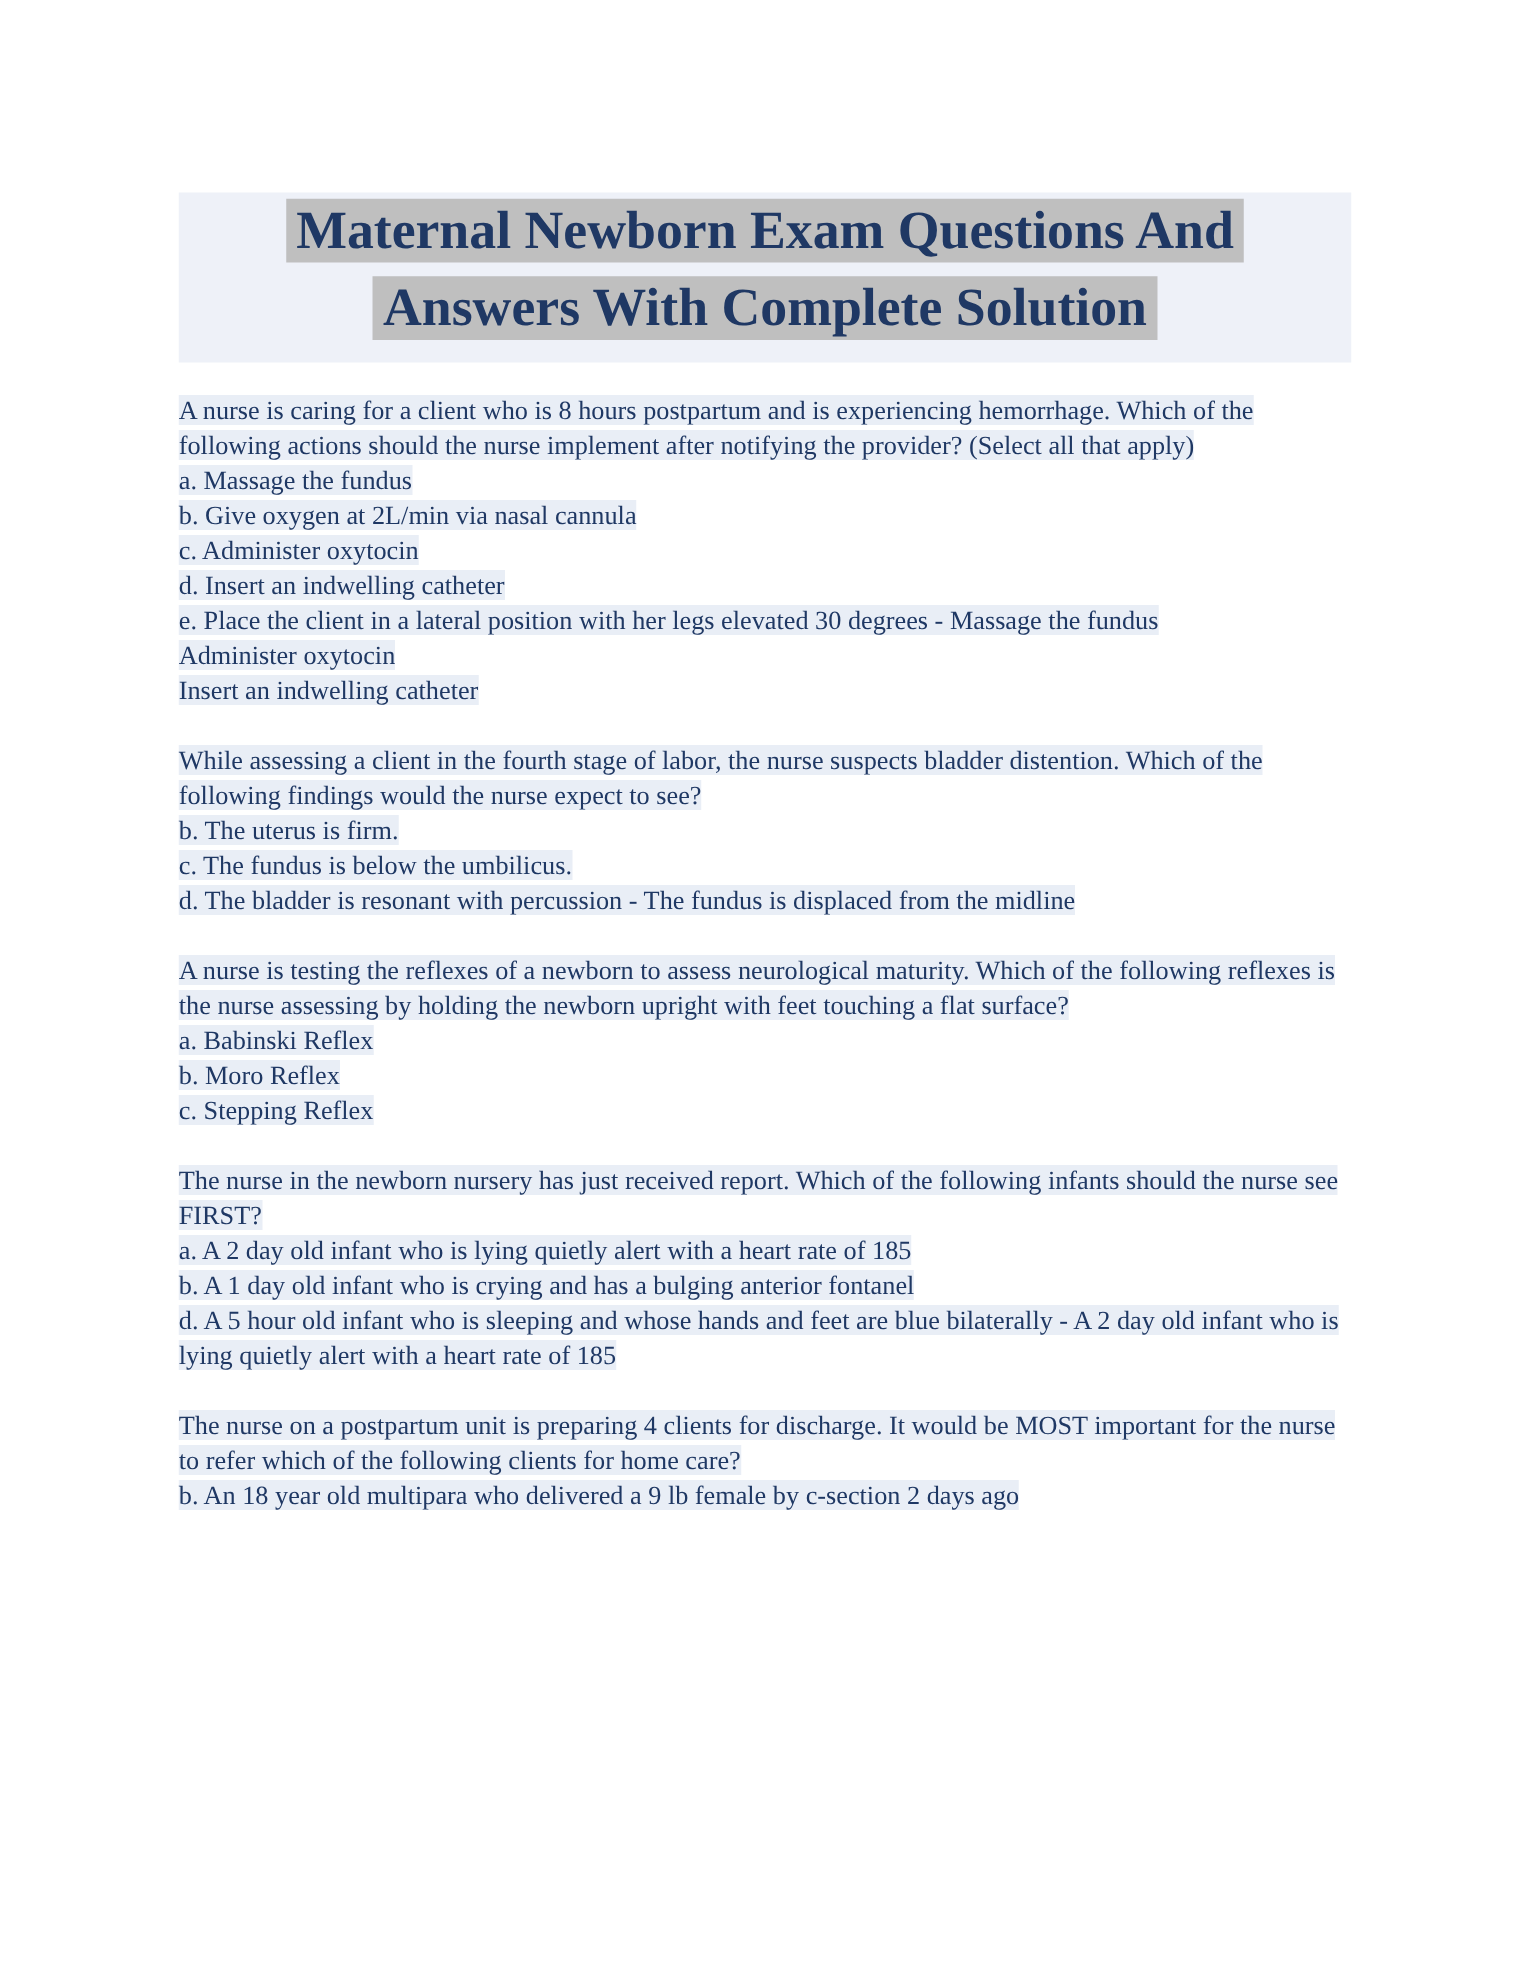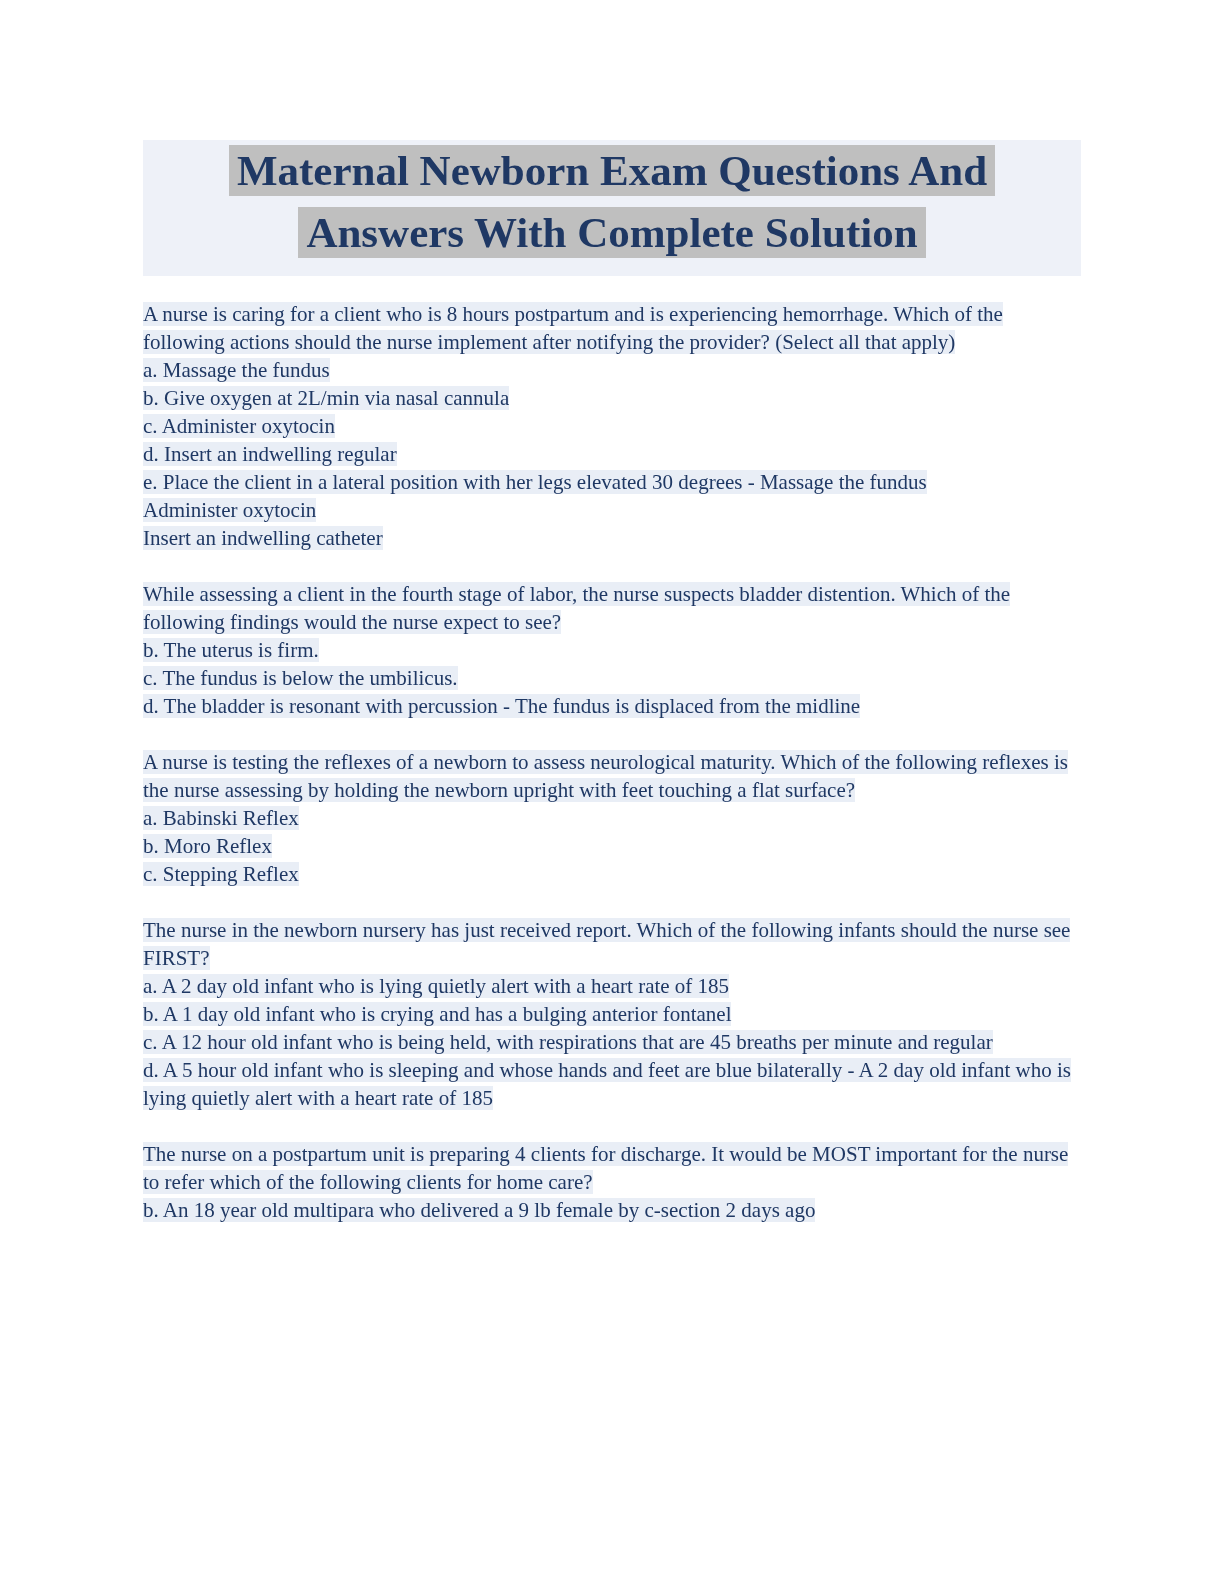--- a/index.html
+++ b/index.html
@@ -19,20 +19,21 @@
     position: absolute;
     left: 143px;
     top: 140px;
     width: 938px;
   }
   .title-band {
     background: var(--title-band, #eef1f8);
     text-align: center;
     padding: 4px 0 8px 0;
     margin-bottom: 24px;
+    margin-top: 14px;
   }
   .title-line-wrap {
     line-height: 53px;
   }
   .title-line {
     display: inline;
     background: var(--title-highlight, #bfbfbf);
     color: var(--text-color, #1f3864);
     font-weight: bold;
     font-size: 43px;
@@ -62,42 +63,41 @@
     <div class="title-band">
         <div class="title-line-wrap"><span class="title-line">Maternal Newborn Exam Questions And</span></div>
         <div class="title-line-wrap"><span class="title-line">Answers With Complete Solution</span></div>
       </div>
     <div>
         <div class="question">
           <div class="line"><span>A nurse is caring for a client who is 8 hours postpartum and is experiencing hemorrhage. Which of the following actions should the nurse implement after notifying the provider? (Select all that apply)</span></div>
           <div class="line"><span>a. Massage the fundus</span></div>
           <div class="line"><span>b. Give oxygen at 2L/min via nasal cannula</span></div>
           <div class="line"><span>c. Administer oxytocin</span></div>
-          <div class="line"><span>d. Insert an indwelling regular</span></div>
+          <div class="line"><span>d. Insert an indwelling catheter</span></div>
           <div class="line"><span>e. Place the client in a lateral position with her legs elevated 30 degrees - Massage the fundus</span></div>
           <div class="line"><span>Administer oxytocin</span></div>
           <div class="line"><span>Insert an indwelling catheter</span></div>
         </div>
         <div class="question">
           <div class="line"><span>While assessing a client in the fourth stage of labor, the nurse suspects bladder distention. Which of the following findings would the nurse expect to see?</span></div>
           <div class="line"><span>b. The uterus is firm.</span></div>
           <div class="line"><span>c. The fundus is below the umbilicus.</span></div>
           <div class="line"><span>d. The bladder is resonant with percussion - The fundus is displaced from the midline</span></div>
         </div>
         <div class="question">
           <div class="line"><span>A nurse is testing the reflexes of a newborn to assess neurological maturity. Which of the following reflexes is the nurse assessing by holding the newborn upright with feet touching a flat surface?</span></div>
           <div class="line"><span>a. Babinski Reflex</span></div>
           <div class="line"><span>b. Moro Reflex</span></div>
           <div class="line"><span>c. Stepping Reflex</span></div>
         </div>
         <div class="question">
           <div class="line"><span>The nurse in the newborn nursery has just received report. Which of the following infants should the nurse see FIRST?</span></div>
           <div class="line"><span>a. A 2 day old infant who is lying quietly alert with a heart rate of 185</span></div>
           <div class="line"><span>b. A 1 day old infant who is crying and has a bulging anterior fontanel</span></div>
-          <div class="line"><span>c. A 12 hour old infant who is being held, with respirations that are 45 breaths per minute and regular</span></div>
           <div class="line"><span>d. A 5 hour old infant who is sleeping and whose hands and feet are blue bilaterally - A 2 day old infant who is lying quietly alert with a heart rate of 185</span></div>
         </div>
         <div class="question">
           <div class="line"><span>The nurse on a postpartum unit is preparing 4 clients for discharge. It would be MOST important for the nurse to refer which of the following clients for home care?</span></div>
           <div class="line"><span>b. An 18 year old multipara who delivered a 9 lb female by c-section 2 days ago</span></div>
         </div>
       </div>
   </div>
 </div>
 

